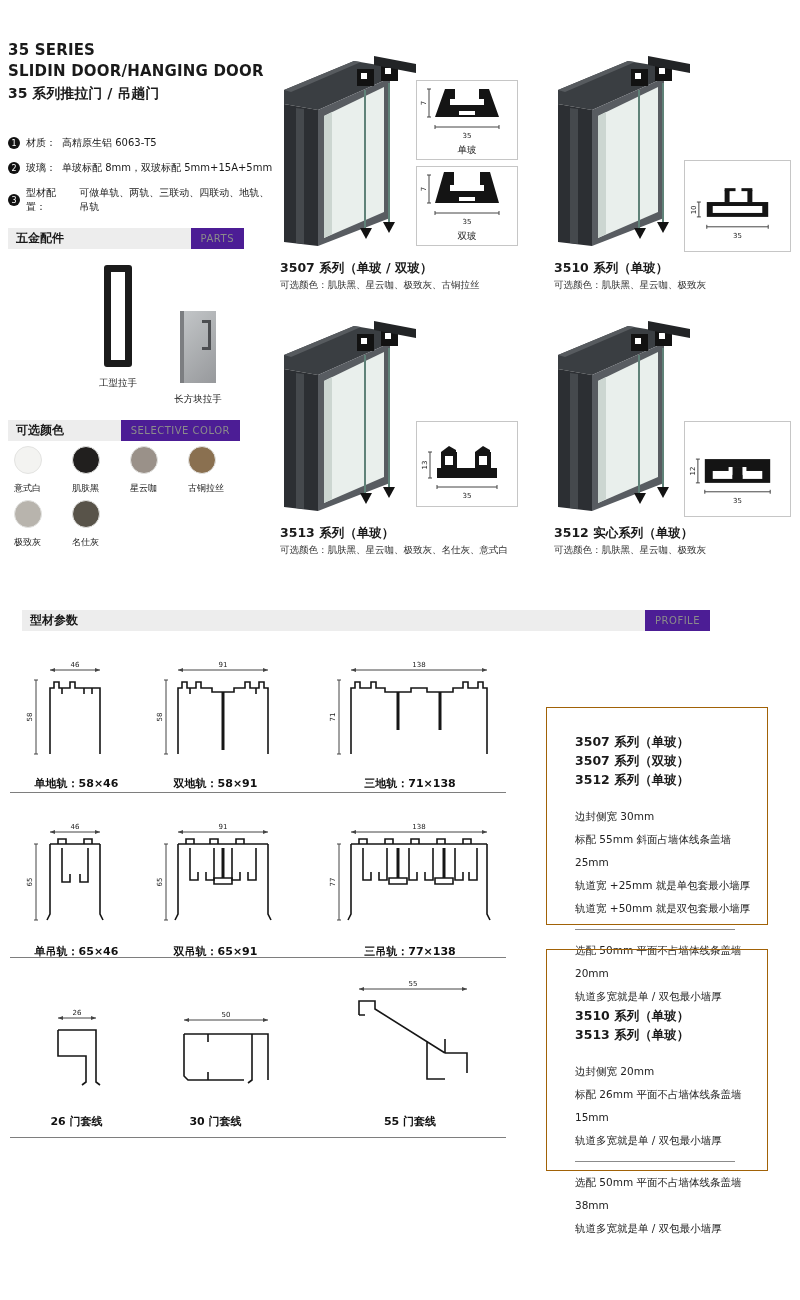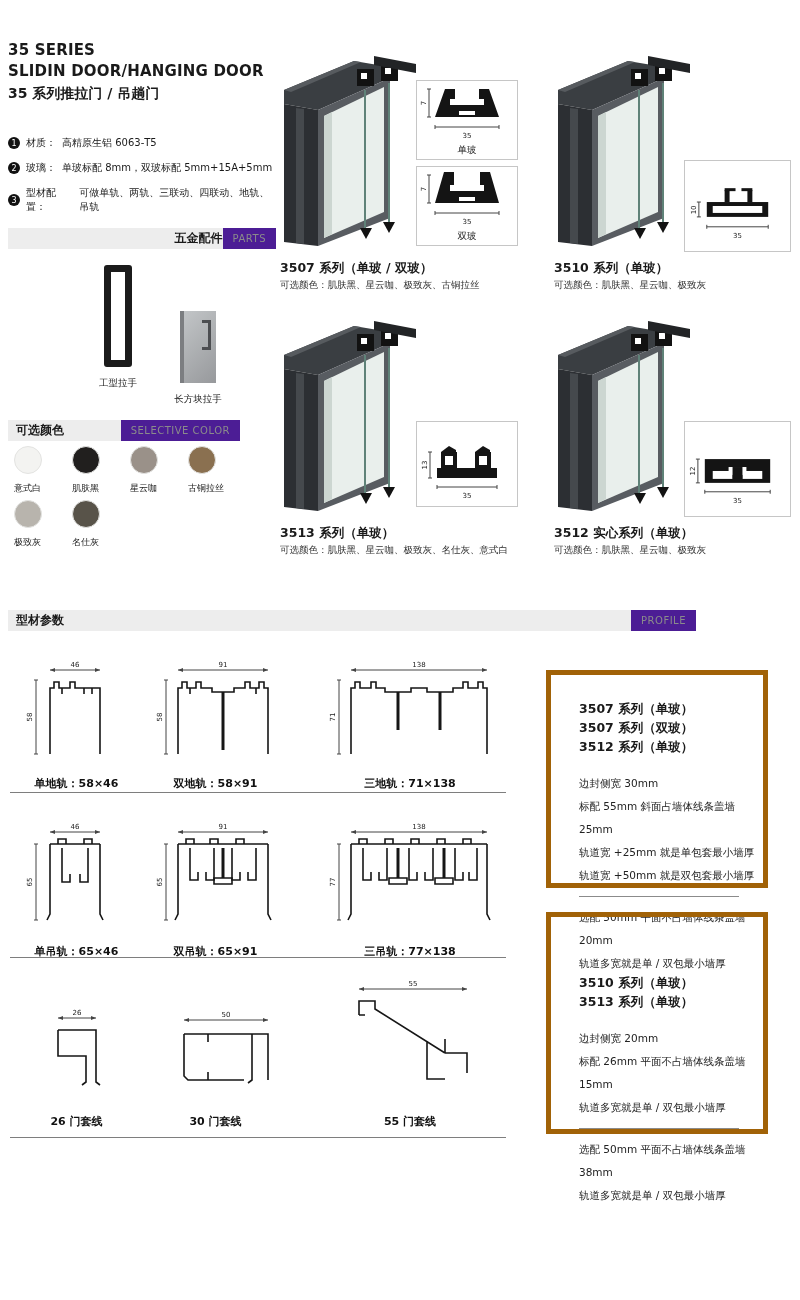--- a/index.html
+++ b/index.html
@@ -45,21 +45,21 @@
         flex-direction:column;align-items:center;justify-content:flex-start;box-sizing:border-box;}
   .pbox-label{font-size:9.5px;color:#222;margin-top:1px;}
   .prod-title{position:absolute;left:2px;top:212px;font-size:12.5px;font-weight:bold;white-space:nowrap;}
   .prod-colors{position:absolute;left:2px;top:231px;font-size:9.5px;color:#333;white-space:nowrap;}
 
   
   .trackitem{position:absolute;display:flex;flex-direction:column;align-items:center;}
   .tracklabel{font-size:11px;font-weight:600;color:#111;margin-top:16px;white-space:nowrap;}
   .rowline{position:absolute;left:10px;width:496px;height:1px;background:#7e7e7e;}
 
-  .specbox{position:absolute;border:5px solid #a16207;box-sizing:border-box;padding:24px 0 0 28px;}
+  .specbox{position:absolute;border:1px solid #a16207;box-sizing:border-box;padding:24px 0 0 28px;margin-top:37px;}
   .specbox .t{font-size:12.5px;font-weight:bold;line-height:19px;}
   .specbox .body{margin-top:16px;font-size:10.5px;line-height:23px;color:#222;}
   .specbox .div{width:160px;height:1px;background:#8b8b8b;margin:9px 0;}
 
   svg text{font-family:"DejaVu Sans","Liberation Sans",sans-serif;}
   .dim{stroke:#444;stroke-width:1;}
   .dimtxt{font-size:7px;fill:#222;}
   .prof{fill:#141414;}
   .tline{stroke:#161616;stroke-width:1.6;fill:none;stroke-linejoin:miter;}
   .tthick{stroke:#161616;stroke-width:3;fill:none;}
@@ -86,21 +86,21 @@
       <span class="speclabel">玻璃：</span>
       <span>单玻标配 8mm，双玻标配 5mm+15A+5mm</span>
     </div>
     <div class="specline">
       <span class="numdot">3</span>
       <span class="speclabel">型材配置：</span>
       <span>可做单轨、两轨、三联动、四联动、地轨、吊轨</span>
     </div>
   </div>
 
-  <div class="secbar" style="left:8px;top:228px;width:268px;justify-content:flex-end;">
+  <div class="secbar" style="left:8px;top:228px;width:236px;">
     <span class="sectitle">五金配件</span>
     <span class="sectag">PARTS</span>
   </div>
   <div class="partcol" style="left:82px;top:258px;width:72px;height:132px;">
     <div class="handle-ring"></div>
     <div class="partlabel">工型拉手</div>
   </div>
   <div class="partcol" style="left:158px;top:304px;width:80px;height:102px;">
     <div class="handle-block">
         <div class="notch"></div>
@@ -310,21 +310,21 @@
         <line class="dim" x1="20" y1="61" x2="86" y2="61"></line>
           <line class="dim" x1="20" y1="59" x2="20" y2="63"></line>
           <line class="dim" x1="86" y1="59" x2="86" y2="63"></line>
         <text class="dimtxt" x="53" y="72" text-anchor="middle">35</text>
       </svg>
     </div>
     <div class="prod-title">3512 实心系列（单玻）</div>
     <div class="prod-colors">可选颜色：肌肤黑、星云咖、极致灰</div>
   </div>
 
-  <div class="secbar" style="left:8px;top:610px;width:688px;">
+  <div class="secbar" style="left:22px;top:610px;width:688px;">
     <span class="sectitle">型材参数</span>
     <span class="sectag">PROFILE</span>
   </div>
 
   <div class="trackitem" style="left:14px;top:658px;">
     <svg width="125" height="102" viewBox="0 0 125 102">
       <line class="dim" x1="36" y1="12" x2="86" y2="12"></line>
         <polygon points="36,12 41,10 41,14" fill="#444"></polygon>
         <polygon points="86,12 81,10 81,14" fill="#444"></polygon>
       <text class="dimtxt" x="61" y="9" text-anchor="middle">46</text>

